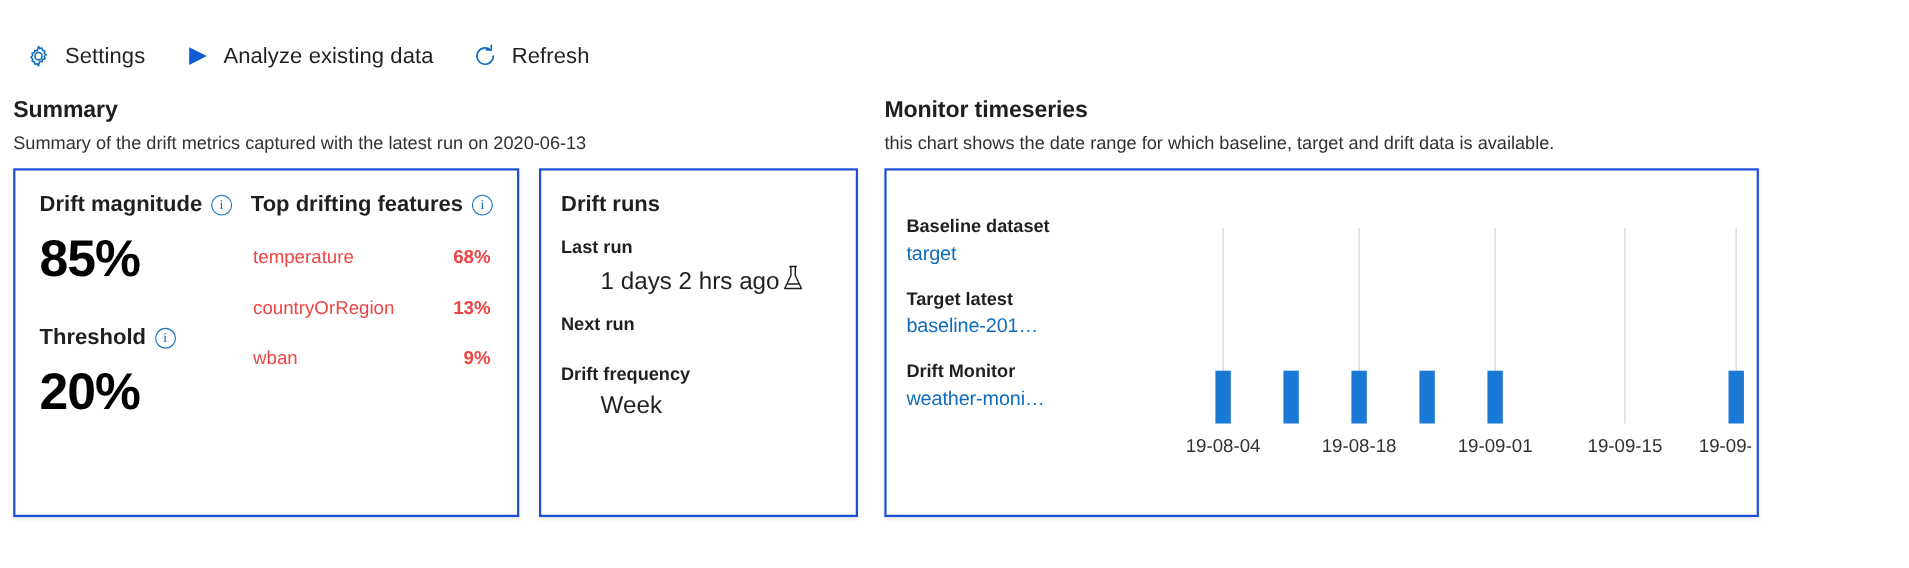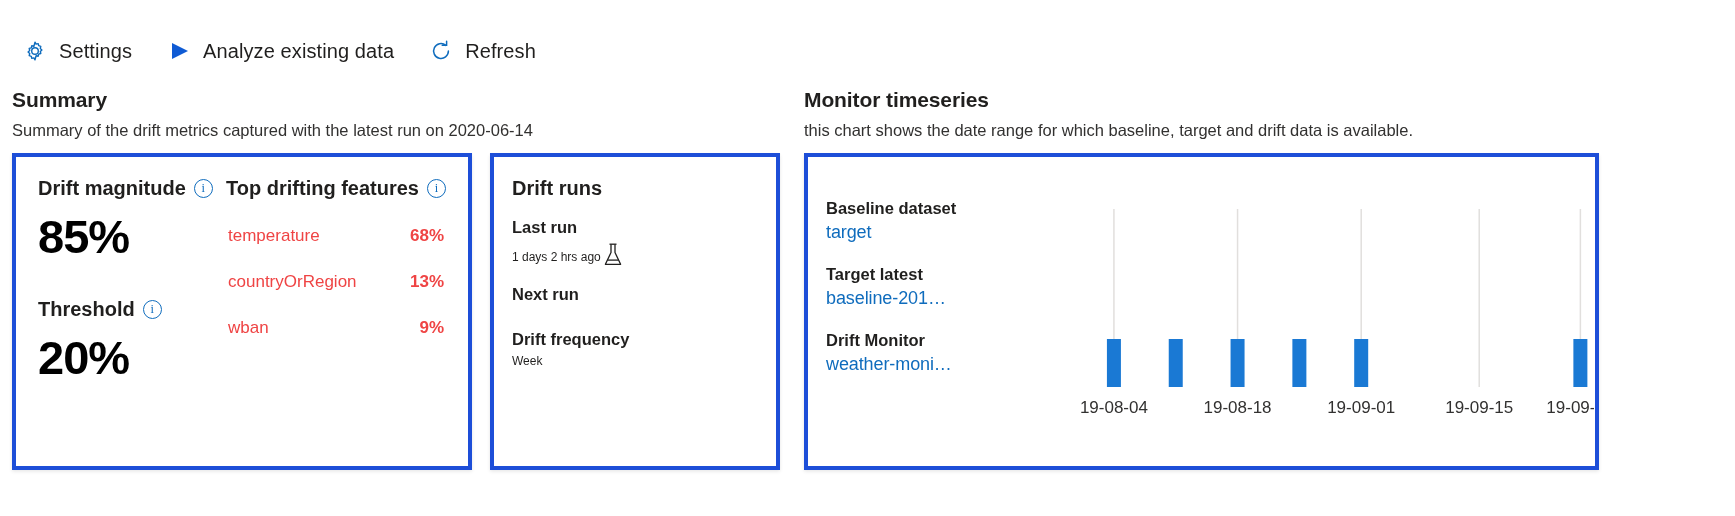--- a/index.html
+++ b/index.html
@@ -53,21 +53,21 @@
     font-size: 16.5px;
     color: #323130;
     margin: 9px 0 0 0;
     white-space: nowrap;
   }
 
   
   .card-row { display: flex; gap: 18px; margin-top: 13px; }
   .card {
     background: #ffffff;
-    border: 4px solid #1d4ed8;
+    border: 2px solid #1d4ed8;
     box-shadow: 0 1.6px 3.6px rgba(0,0,0,.10), 0 0.3px 0.9px rgba(0,0,0,.09);
     height: 317px;
     position: relative;
   }
   .card-summary { width: 460px; padding: 20px 22px 0 22px; }
   .card-runs    { width: 290px; padding: 20px 20px 0 18px; }
   .card-chart   { width: 795px; padding: 0; height: 317px; }
 
   
   .sum-grid { display: flex; }
@@ -127,27 +127,28 @@
     margin-bottom: 18px;
   }
   .run-label {
     font-size: 16.5px;
     font-weight: bold;
     color: #201f1e;
     margin-top: 14px;
   }
   .run-label:first-of-type { margin-top: 0; }
   .run-value {
-    font-size: 12px;
+    font-size: 22px;
     color: #201f1e;
     margin-top: 5px;
     display: flex;
     align-items: center;
     gap: 1px;
     white-space: nowrap;
+    margin-left: 36px;
   }
   .run-gap { margin-top: 26px; }
 
   
   .ts-wrap {
     display: flex;
     height: 100%;
     padding: 42px 0 0 16px;
   }
   .ts-legend { width: 190px; flex: 0 0 190px; padding-left: 2px; }
@@ -203,21 +204,21 @@
     </span>
     <span class="label">Refresh</span>
   </div>
 
 </div>
 
 <div class="panes">
 
   <div class="pane-left">
     <div class="sec-title">Summary</div>
-    <div class="sec-sub">Summary of the drift metrics captured with the latest run on 2020-06-14</div>
+    <div class="sec-sub">Summary of the drift metrics captured with the latest run on 2020-06-13</div>
 
     <div class="card-row">
 
       <div class="card card-summary">
         <div class="sum-grid">
           <div class="sum-col-left">
             <div class="metric-head">
               <span>Drift magnitude</span>
               <span class="info-icon">i</span>
             </div>

